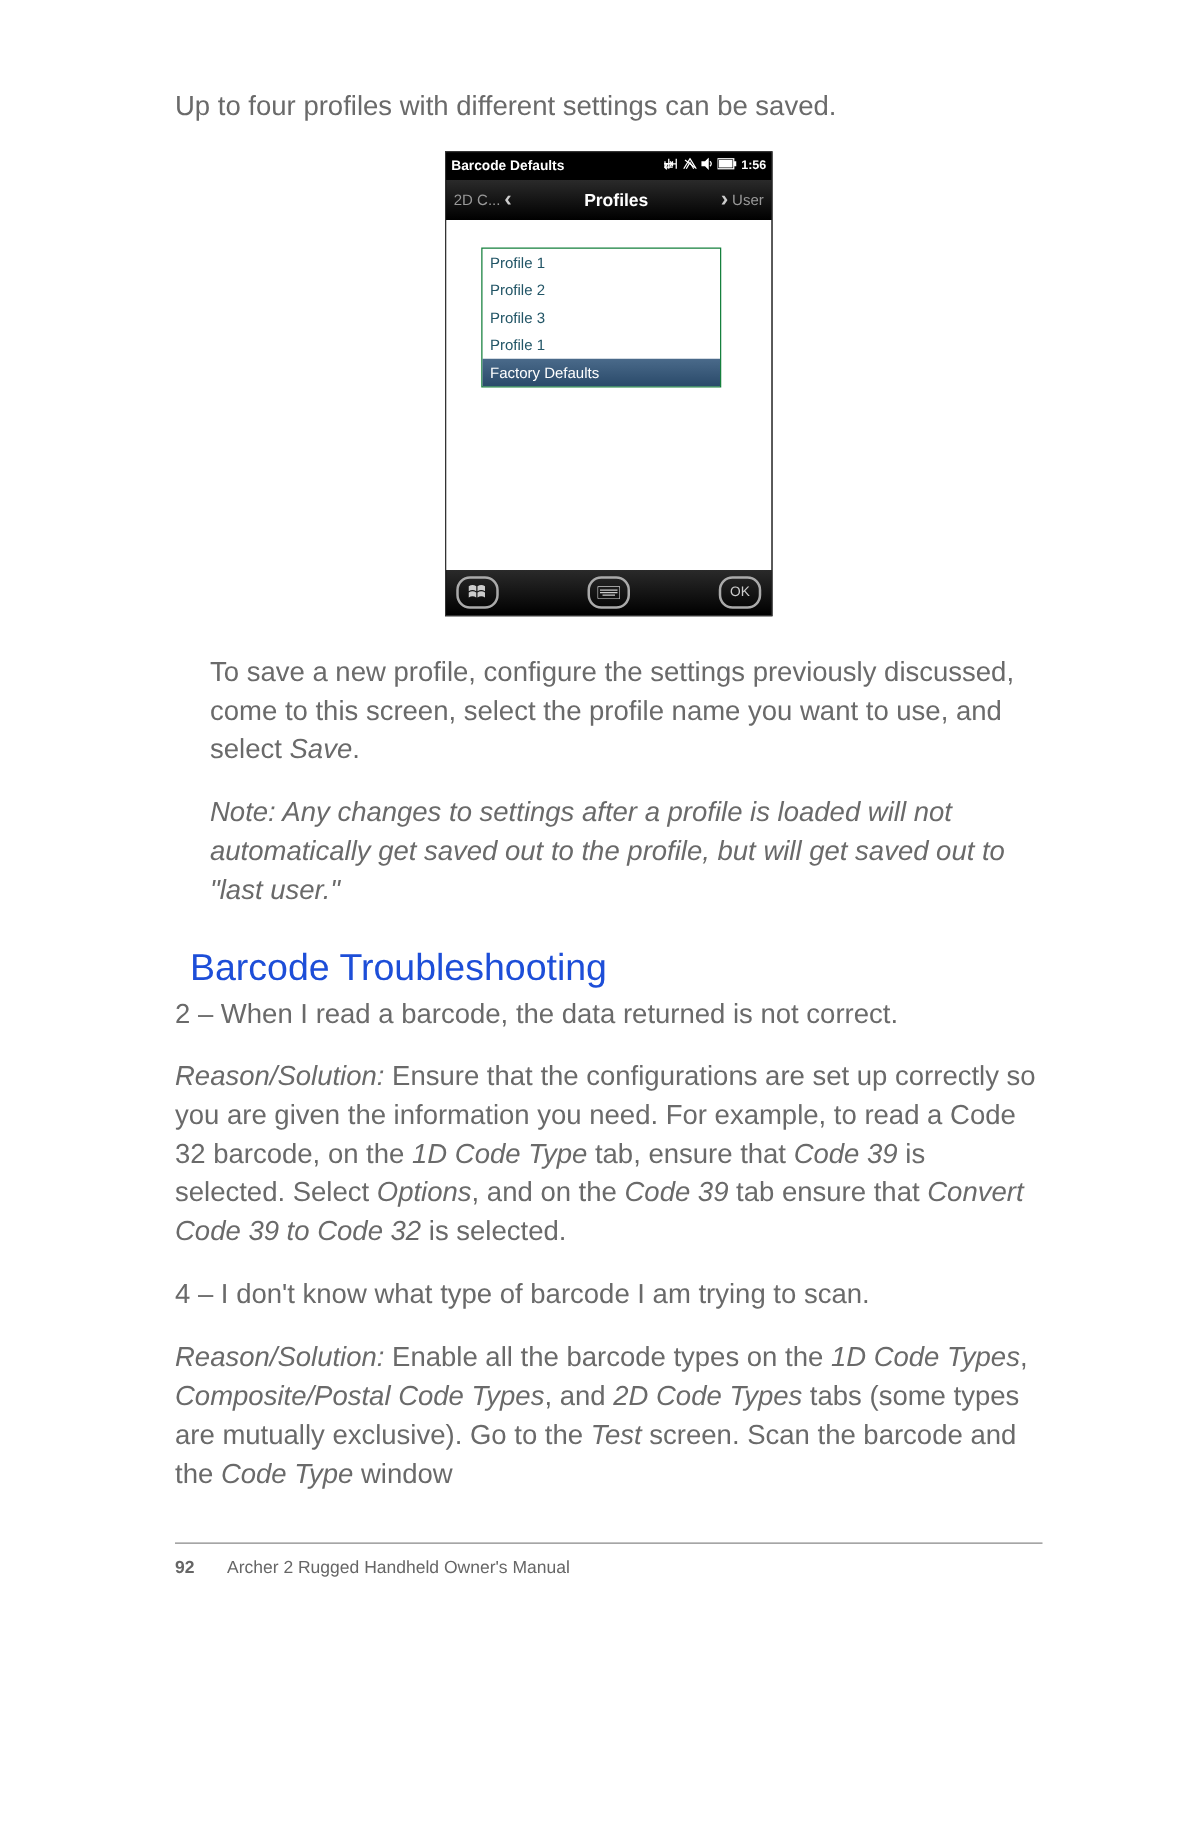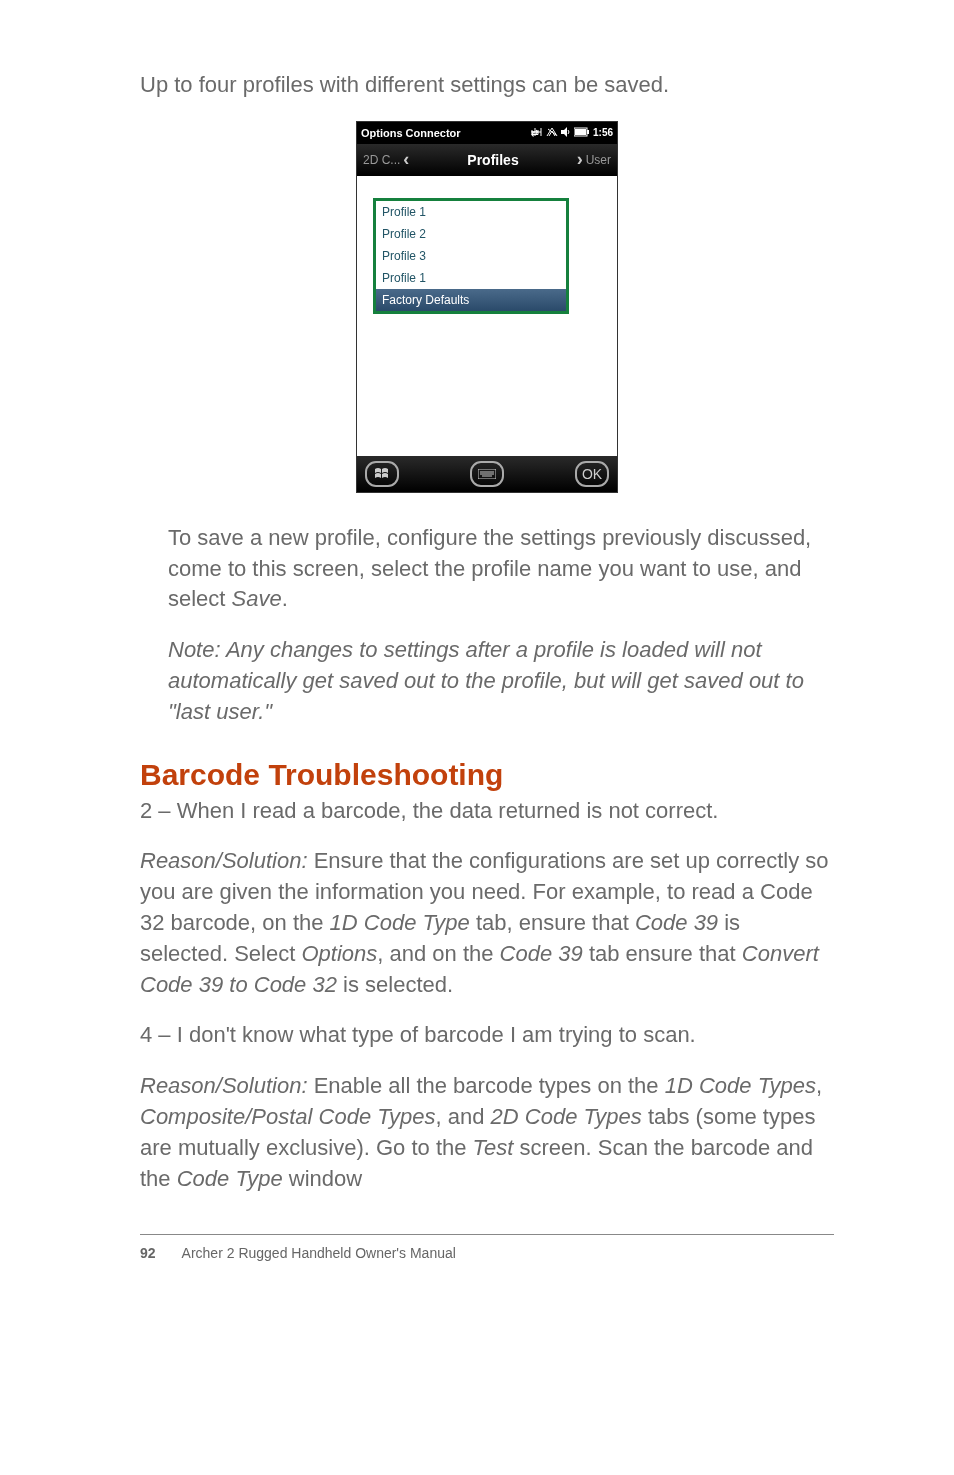--- a/index.html
+++ b/index.html
@@ -22,23 +22,23 @@
     margin: 0 0 20px 0;
   }
   .indented {
     margin-left: 28px;
   }
   .italic {
     font-style: italic;
   }
   .section-heading {
     font-size: 30px;
-    font-weight: bold;
-    color: #c2410c;
-    margin: 30px 0 4px 0;
+    font-weight: normal;
+    color: #1d4ed8;
+    margin: 30px 0 4px 12px;
   }
   .screenshot-wrap {
     display: flex;
     justify-content: center;
     margin: 10px 0 30px 0;
   }
   
   .phone {
     width: 260px;
     background: #000;
@@ -88,23 +88,23 @@
     font-weight: bold;
   }
   .content-area {
     background: #fff;
     height: 280px;
     position: relative;
   }
   .dropdown-panel {
     position: absolute;
     top: 22px;
-    left: 16px;
+    left: 28px;
     width: 190px;
-    border: 3px solid #15803d;
+    border: 1px solid #15803d;
     background: #fff;
   }
   .dropdown-item {
     font-size: 12px;
     color: #256;
     padding: 4px 6px;
     text-align: left;
   }
   .dropdown-item.sel {
     background: linear-gradient(#4a6a8a,#2a4a6a);
@@ -120,21 +120,21 @@
   }
   .bottom-btn {
     width: 30px;
     height: 22px;
     border: 2px solid #aaa;
     border-radius: 11px;
     display: flex;
     align-items: center;
     justify-content: center;
     color: #ccc;
-    font-size: 14px;
+    font-size: 11px;
   }
   .footer-rule {
     border: none;
     border-top: 1px solid #888;
     margin: 40px 0 10px 0;
   }
   .footer {
     font-size: 14px;
     color: #666;
   }
@@ -146,21 +146,21 @@
 </head>
 <body>
 
 <div class="page">
 
   <p class="body-text">Up to four profiles with different settings can be saved.</p>
 
   <div class="screenshot-wrap">
     <div class="phone">
       <div class="titlebar">
-        <span>Options Connector</span>
+        <span>Barcode Defaults</span>
         <span class="right">
           <span>
             <svg width="12" height="10" viewBox="0 0 12 10">
                 <path d="M1 3 L1 7 M4 1 L4 9 M1 5 L4 5 M7 3 L7 7 M10 1 L10 9 M7 5 L10 5" stroke="#fff" stroke-width="1" fill="none"></path>
                 <path d="M0 2 L2 0 M0 8 L2 10 M8 0 L12 4 M8 10 L12 6" stroke="#fff" stroke-width="0" fill="none"></path>
                 <text x="0" y="9" font-size="9" fill="#fff">⇄</text>
               </svg>
           </span>
           <span>
             <svg width="12" height="10" viewBox="0 0 12 10">

